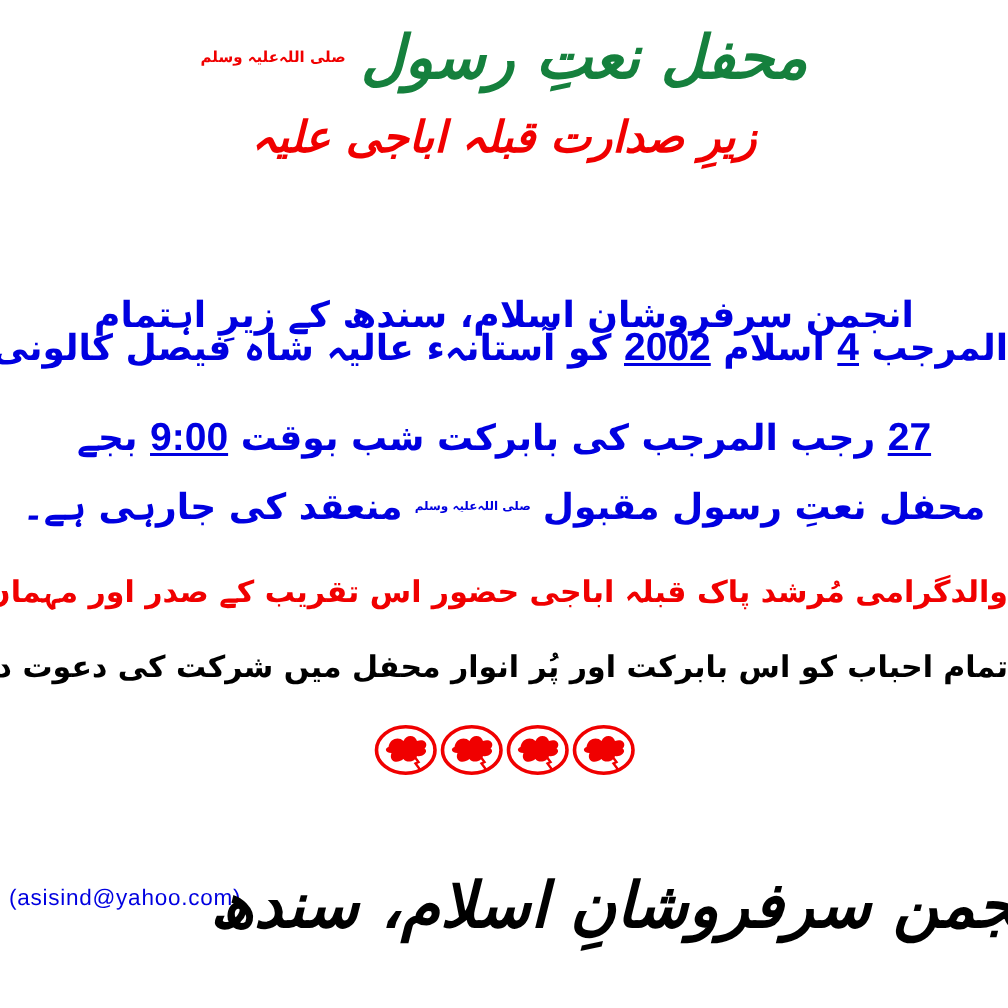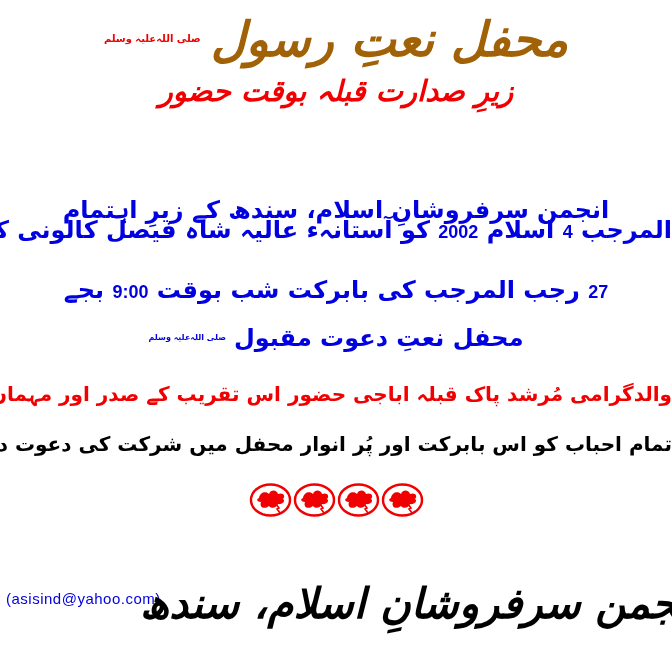--- a/index.html
+++ b/index.html
@@ -4,33 +4,33 @@
 <style>
   html,body{margin:0;padding:0;}
   body{
     width:672px;height:672px;background:#ffffff;overflow:hidden;position:relative;
     font-family:"DejaVu Sans", sans-serif;
   }
   .abs{position:absolute;left:0;right:0;text-align:center;}
   .rtl{direction:rtl;}
   
   .title1{top:2px;height:74px;display:flex;align-items:center;justify-content:center;direction:rtl;gap:10px;}
-  .title1 .main{font-size:48px;font-weight:bold;font-style:italic;color:#a16207;white-space:nowrap;}
+  .title1 .main{font-size:40px;font-weight:bold;font-style:italic;color:#15803d;white-space:nowrap;}
   .durood{display:inline-flex;flex-direction:row;align-items:center;justify-content:flex-start;
           line-height:1.15;font-style:normal;font-weight:bold;}
   .durood.red{color:#f00000;font-size:10px;}
   .durood.blue{color:#0000e0;font-size:8px;}
   .title2{top:74px;font-size:29px;font-weight:bold;font-style:italic;color:#f00000;}
   
   .blue{color:#0000e0;font-weight:bold;font-size:24px;white-space:nowrap;}
   .b1{top:155px;margin-top:41px;}
   .b2{top:216px;}
   .b3{top:276px;}
   .b4{top:324px;display:flex;align-items:center;justify-content:center;direction:rtl;gap:8px;}
-  .num{font-family:"Liberation Sans", sans-serif;font-weight:bold;font-style:normal;font-size:18px;}
+  .num{font-family:"Liberation Sans", sans-serif;font-weight:bold;font-style:normal;font-size:26px;text-decoration:underline;}
   
   .redline{top:382px;color:#f00000;font-weight:bold;font-size:20px;white-space:nowrap;}
   .blackline{top:432px;color:#000000;font-weight:bold;font-size:20px;white-space:nowrap;}
   
   .symbols{top:482px;display:flex;justify-content:center;gap:1px;}
   .symbols svg{display:block;}
   
   .bottom{top:540px;height:126px;}
   .email{position:absolute;left:6px;top:50px;color:#0000e0;font-weight:normal;
          font-size:15px;font-family:"Liberation Sans", sans-serif;letter-spacing:0.5px;}
@@ -42,34 +42,35 @@
 <body>
 
 <div class="abs title1">
   <span class="main">محفل نعتِ رسول</span>
   <span class="durood red">
     <span>صلی اللہ</span>
     <span>علیہ وسلم</span>
   </span>
 </div>
 
-<div class="abs rtl title2">زیرِ صدارت قبلہ بوقت حضور</div>
+<div class="abs rtl title2">زیرِ صدارت قبلہ اباجی علیہ</div>
 
 <div class="abs rtl blue b1">انجمن سرفروشانِ اسلام، سندھ کے زیرِ اہتمام</div>
 
 <div class="abs rtl blue b2"><span>المرجب</span> <span class="num">4</span> <span>اسلام</span> <span class="num">2002</span> <span>کو آستانہء عالیہ شاہ فیصل کالونی کراچی میں</span></div>
 
 <div class="abs rtl blue b3"><span class="num">27</span> <span>رجب المرجب کی بابرکت شب بوقت</span> <span class="num">9:00</span> <span>بجے</span></div>
 
 <div class="abs blue b4">
-  <span>محفل نعتِ دعوت مقبول</span>
+  <span>محفل نعتِ رسول مقبول</span>
   <span class="durood blue">
     <span>صلی اللہ</span>
     <span>علیہ وسلم</span>
   </span>
+  <span>منعقد کی جارہی ہے۔</span>
 </div>
 
 <div class="abs rtl redline">والدگرامی مُرشد پاک قبلہ اباجی حضور اس تقریب کے صدر اور مہمان خصوصی ہونگے۔</div>
 
 <div class="abs rtl blackline">تمام احباب کو اس بابرکت اور پُر انوار محفل میں شرکت کی دعوت دی جاتی ہے۔</div>
 
 <div class="abs symbols">
   <svg width="43" height="36" viewBox="0 0 43 36">
     <ellipse cx="21.5" cy="18" rx="19.5" ry="15.5" fill="none" stroke="#f00000" stroke-width="2.4"></ellipse>
     <path fill="#f00000" d="M10,16 C11,10 17,9 20,12 C22,7 28,8 29,12 C34,10 37,14 34,17

